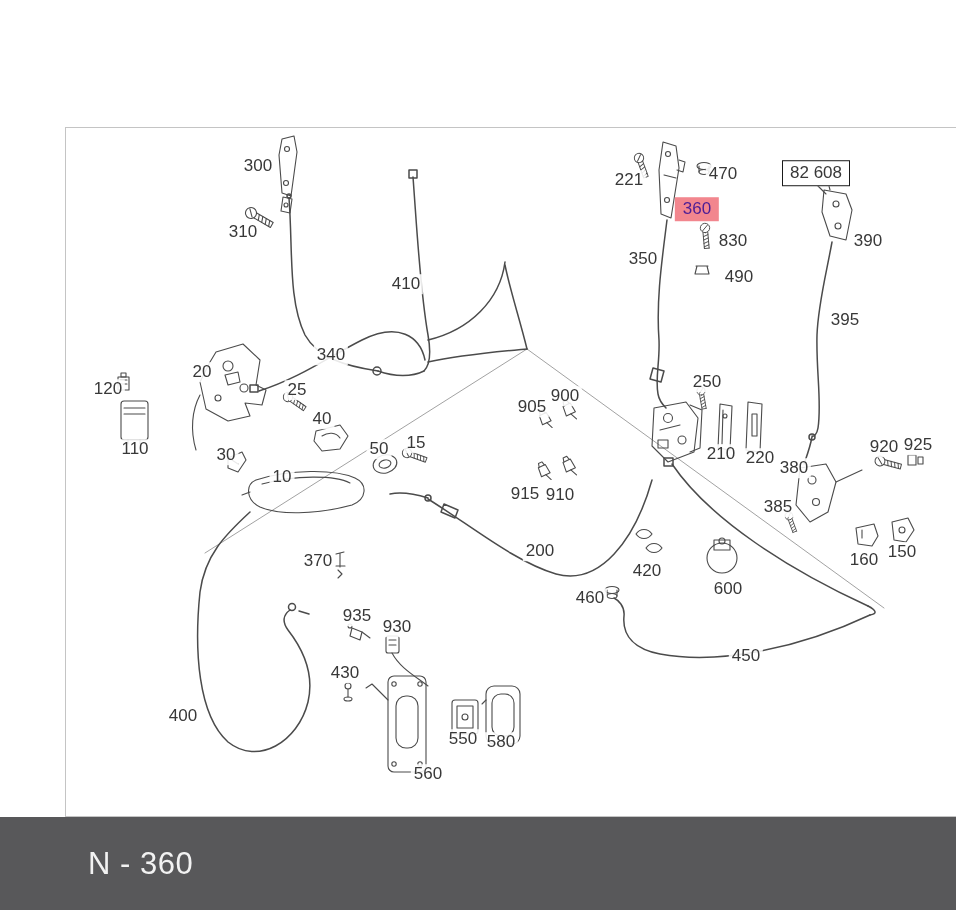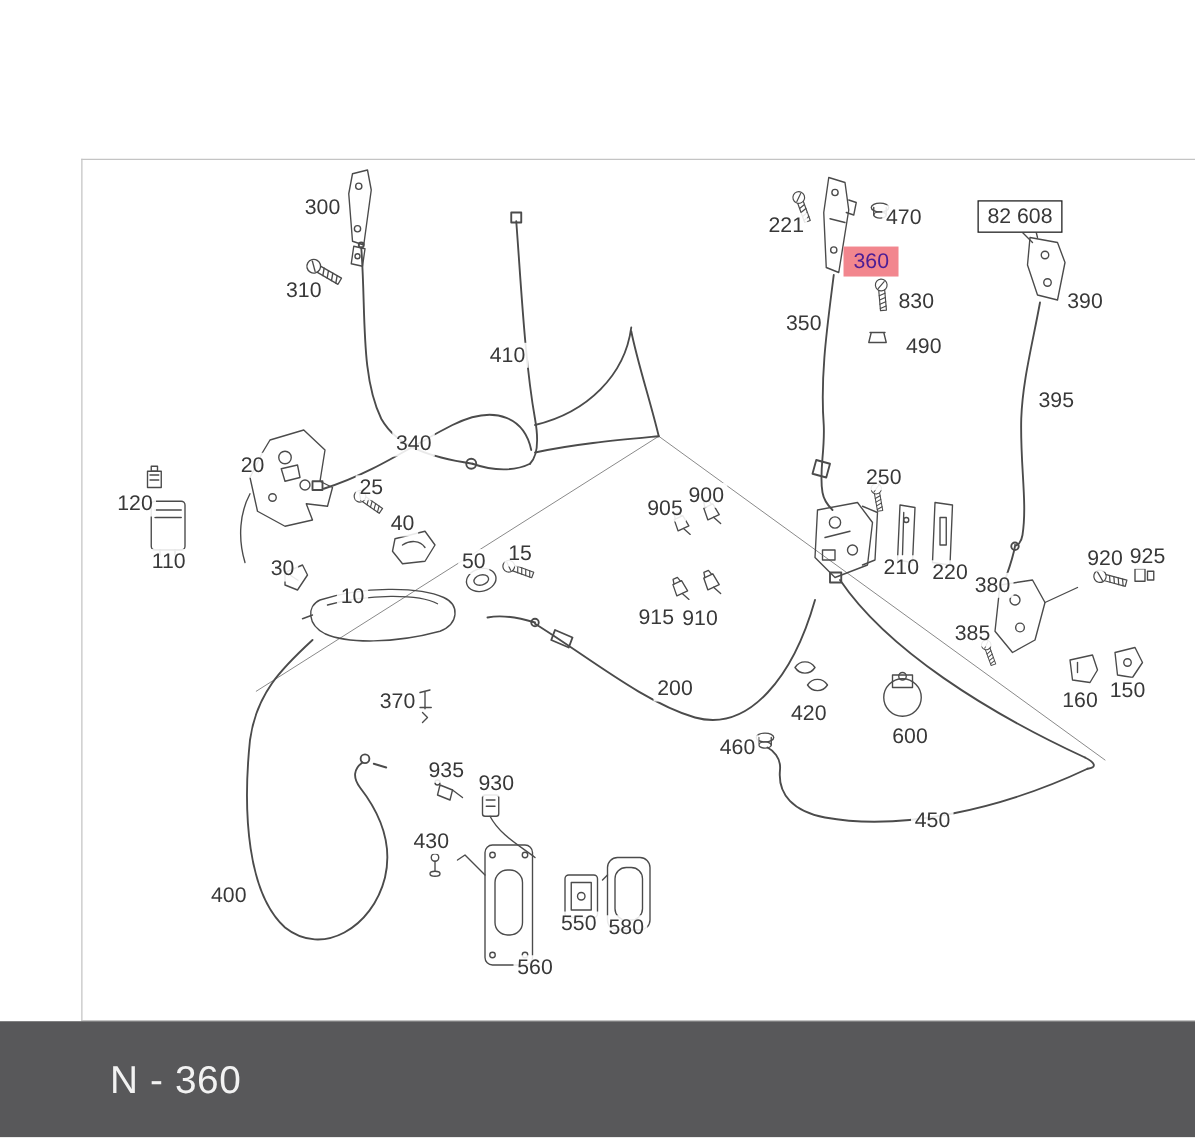--- a/index.html
+++ b/index.html
@@ -354,21 +354,21 @@
       <div class="part-label" style="left: 331px; top: 355px;">340</div>
       <div class="part-label" style="left: 629px; top: 180px;">221</div>
       <div class="part-label" style="left: 723px; top: 174px;">470</div>
       <div class="part-label highlight" style="left: 697px; top: 209px;">360</div>
       <div class="part-label boxed" style="left: 816px; top: 173px;">82 608</div>
       <div class="part-label" style="left: 868px; top: 241px;">390</div>
       <div class="part-label" style="left: 643px; top: 259px;">350</div>
       <div class="part-label" style="left: 733px; top: 241px;">830</div>
       <div class="part-label" style="left: 739px; top: 277px;">490</div>
       <div class="part-label" style="left: 845px; top: 320px;">395</div>
-      <div class="part-label" style="left: 108px; top: 403px;">120</div>
+      <div class="part-label" style="left: 108px; top: 389px;">120</div>
       <div class="part-label" style="left: 202px; top: 372px; text-align: right;">20</div>
       <div class="part-label" style="left: 297px; top: 390px;">25</div>
       <div class="part-label" style="left: 322px; top: 419px; text-align: right;">40</div>
       <div class="part-label" style="left: 532px; top: 407px;">905</div>
       <div class="part-label" style="left: 565px; top: 396px;">900</div>
       <div class="part-label" style="left: 707px; top: 382px;">250</div>
       <div class="part-label" style="left: 135px; top: 449px;">110</div>
       <div class="part-label" style="left: 226px; top: 455px;">30</div>
       <div class="part-label" style="left: 282px; top: 477px;">10</div>
       <div class="part-label" style="left: 379px; top: 449px;">50</div>

